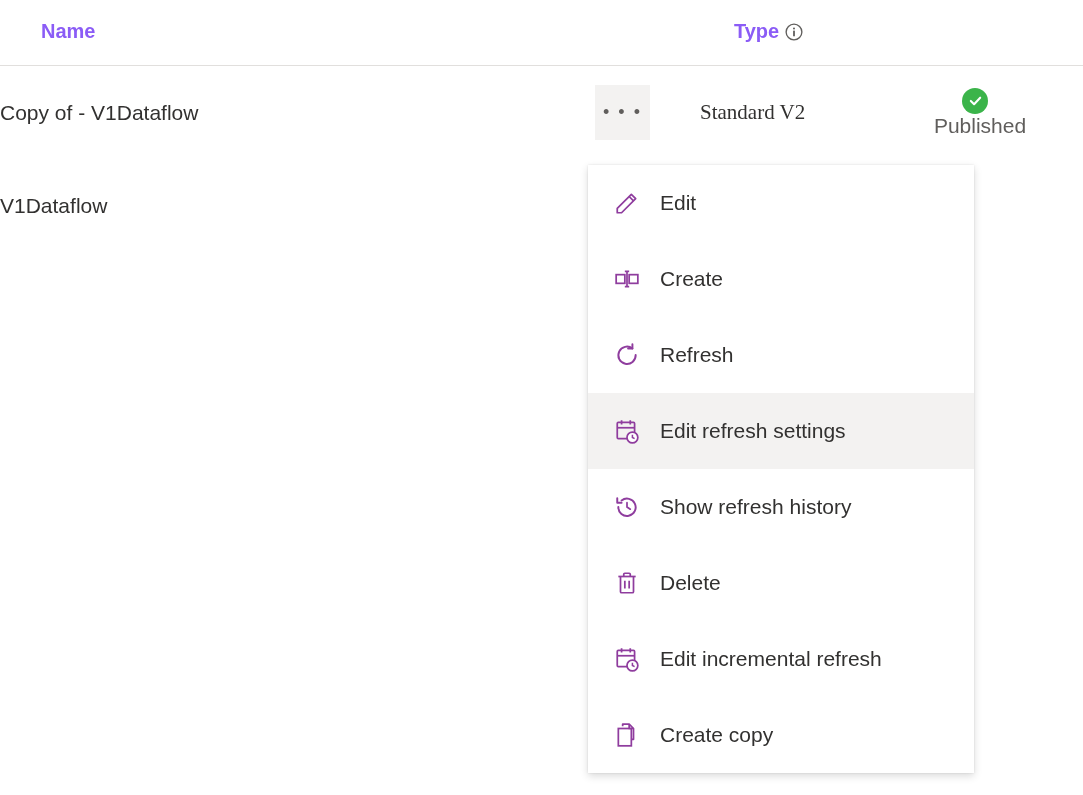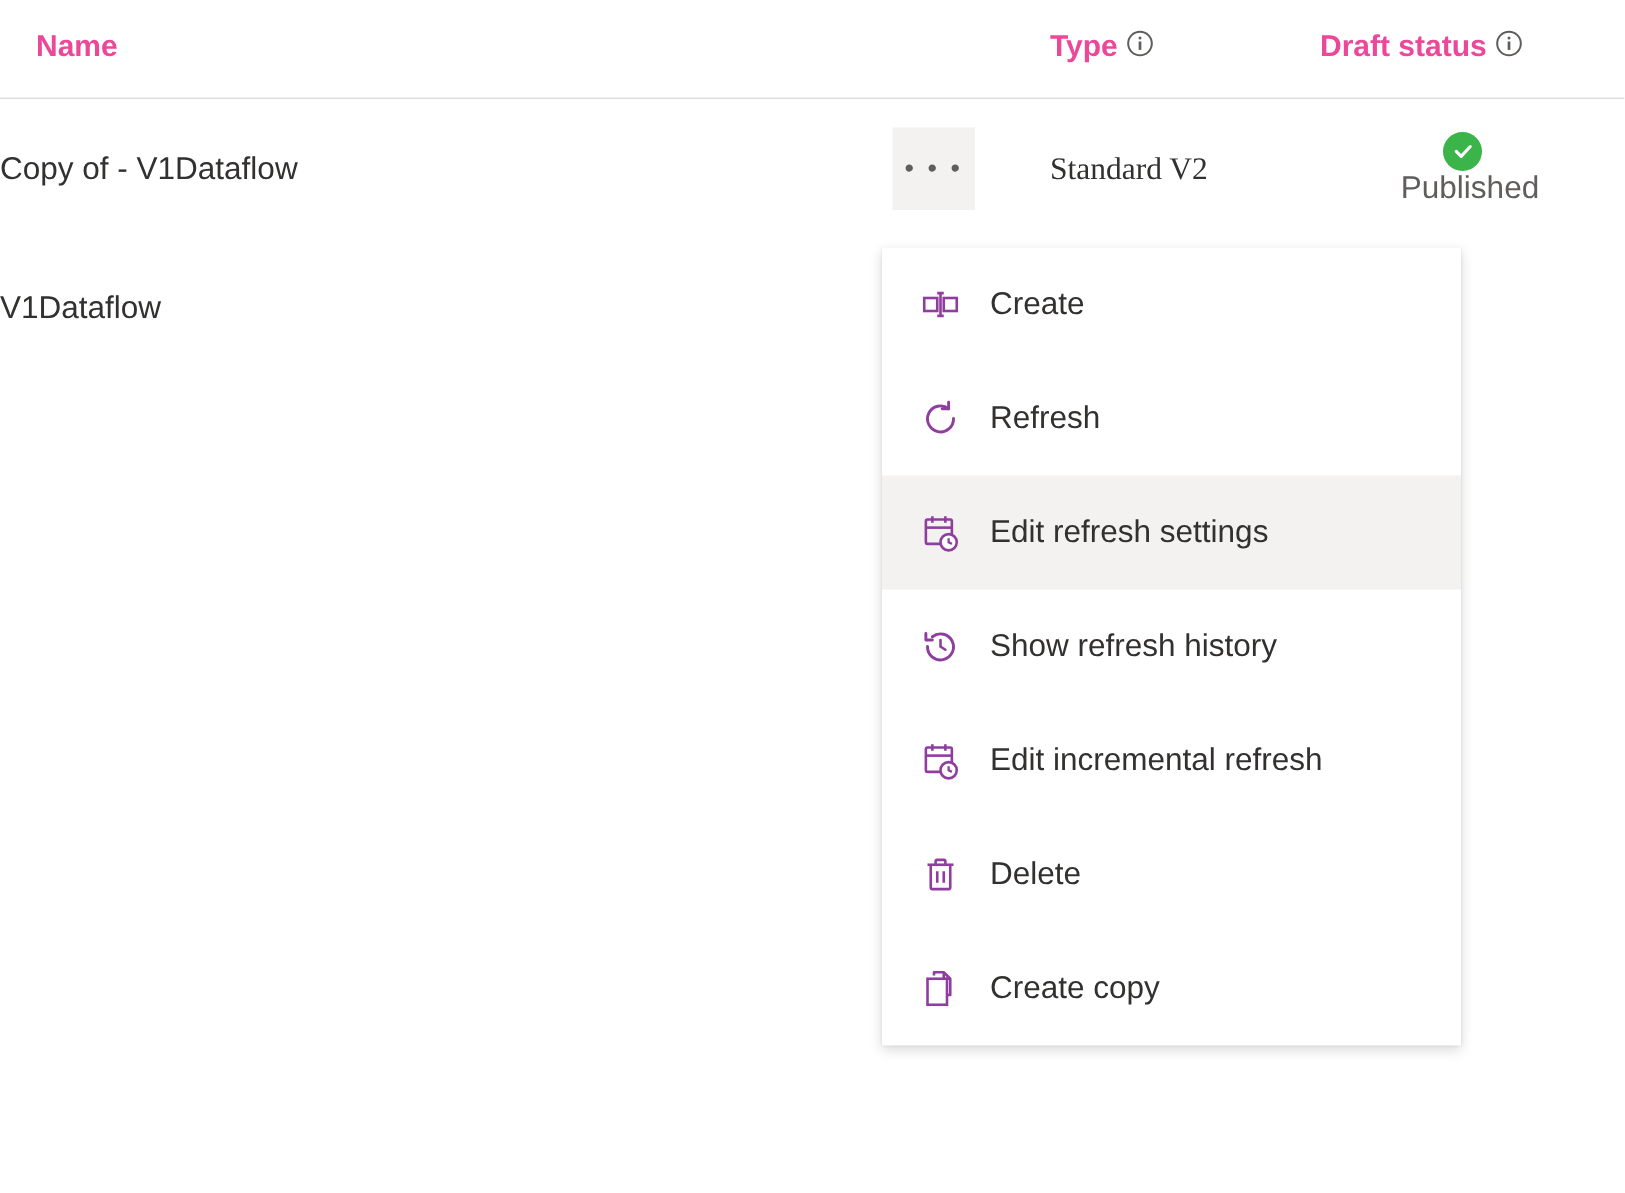--- a/index.html
+++ b/index.html
@@ -21,23 +21,24 @@
       width: 100%;
     }
     .header-row {
       display: flex;
       align-items: center;
       padding: 20px 0 22px 0;
       border-bottom: 1px solid #e1dfdd;
     }
     .header-cell {
       font-weight: 600;
-      color: #ec4899;
-      display: flex;
-      align-items: flex-start;
+      color: #8b5cf6;
+      display: flex;
+      align-items: center;
+      margin-left: 17px;
     }
     .col-name {
       padding-left: 24px;
       width: 700px;
     }
     .col-type {
       width: 180px;
     }
     .col-status {
       width: 200px;
@@ -153,30 +154,20 @@
     <div class="header-cell col-type">
       <span>Type</span>
       <span class="info-icon">
         <svg width="18" height="18" viewBox="0 0 16 16" fill="none">
           <circle cx="8" cy="8" r="7" stroke="#605e5c" stroke-width="1.2"></circle>
           <circle cx="8" cy="4.8" r="0.9" fill="#605e5c"></circle>
           <rect x="7.2" y="6.8" width="1.6" height="5" fill="#605e5c"></rect>
         </svg>
       </span>
     </div>
-    <div class="header-cell col-status">
-      <span>Draft status</span>
-      <span class="info-icon">
-        <svg width="18" height="18" viewBox="0 0 16 16" fill="none">
-          <circle cx="8" cy="8" r="7" stroke="#605e5c" stroke-width="1.2"></circle>
-          <circle cx="8" cy="4.8" r="0.9" fill="#605e5c"></circle>
-          <rect x="7.2" y="6.8" width="1.6" height="5" fill="#605e5c"></rect>
-        </svg>
-      </span>
-    </div>
   </div>
 
   <div class="data-row">
     <div class="cell name-cell">
       <span>Copy of - V1Dataflow</span>
     </div>
     <div class="cell actions-cell">
       <button class="more-button">
         <span>• • •</span>
       </button>
@@ -200,20 +191,29 @@
     </div>
     <div class="cell actions-cell"></div>
     <div class="cell type-cell"></div>
     <div class="cell status-cell">
       
     </div>
   </div>
 </div>
 
 <div class="context-menu">
+  <div class="menu-item">
+    <span class="menu-icon">
+      <svg viewBox="0 0 24 24" fill="none">
+        <path d="M3 21 L3 17 L16 4 L20 8 L7 21 Z" stroke="#8f3d9e" stroke-width="1.6" stroke-linejoin="round"></path>
+        <path d="M14 6 L18 10" stroke="#8f3d9e" stroke-width="1.6"></path>
+      </svg>
+    </span>
+    <span>Edit</span>
+  </div>
 
   <div class="menu-item">
     <span class="menu-icon">
       <svg viewBox="0 0 24 24" fill="none">
         <rect x="2" y="8" width="8" height="8" stroke="#8f3d9e" stroke-width="1.6"></rect>
         <rect x="14" y="8" width="8" height="8" stroke="#8f3d9e" stroke-width="1.6"></rect>
         <path d="M12 5 L12 19" stroke="#8f3d9e" stroke-width="1.6"></path>
         <path d="M10 5 L14 5 M10 19 L14 19" stroke="#8f3d9e" stroke-width="1.6"></path>
       </svg>
     </span>
@@ -250,45 +250,45 @@
         <path d="M3 4 L3 8 L7 8" stroke="#8f3d9e" stroke-width="1.8" stroke-linecap="round" stroke-linejoin="round"></path>
         <path d="M12 8 L12 12 L15 14" stroke="#8f3d9e" stroke-width="1.6" stroke-linecap="round"></path>
       </svg>
     </span>
     <span>Show refresh history</span>
   </div>
 
   <div class="menu-item">
     <span class="menu-icon">
       <svg viewBox="0 0 24 24" fill="none">
+        <path d="M4 6 L20 6" stroke="#8f3d9e" stroke-width="1.6"></path>
+        <path d="M6 6 L6 20 A1 1 0 0 0 7 21 L17 21 A1 1 0 0 0 18 20 L18 6" stroke="#8f3d9e" stroke-width="1.6"></path>
+        <path d="M9 6 L9 4 A1 1 0 0 1 10 3 L14 3 A1 1 0 0 1 15 4 L15 6" stroke="#8f3d9e" stroke-width="1.6"></path>
+        <path d="M10 10 L10 17 M14 10 L14 17" stroke="#8f3d9e" stroke-width="1.6"></path>
+      </svg>
+    </span>
+    <span>Delete</span>
+  </div>
+
+  <div class="menu-item">
+    <span class="menu-icon">
+      <svg viewBox="0 0 24 24" fill="none">
         <rect x="3" y="4" width="16" height="15" rx="1" stroke="#8f3d9e" stroke-width="1.6"></rect>
         <path d="M3 9 L19 9" stroke="#8f3d9e" stroke-width="1.6"></path>
         <path d="M7 2 L7 6 M15 2 L15 6" stroke="#8f3d9e" stroke-width="1.6"></path>
         <circle cx="17" cy="18" r="5" fill="#fff" stroke="#8f3d9e" stroke-width="1.6"></circle>
         <path d="M17 15.5 L17 18 L19 19" stroke="#8f3d9e" stroke-width="1.4"></path>
       </svg>
     </span>
     <span>Edit incremental refresh</span>
   </div>
 
   <div class="menu-item">
     <span class="menu-icon">
       <svg viewBox="0 0 24 24" fill="none">
-        <path d="M4 6 L20 6" stroke="#8f3d9e" stroke-width="1.6"></path>
-        <path d="M6 6 L6 20 A1 1 0 0 0 7 21 L17 21 A1 1 0 0 0 18 20 L18 6" stroke="#8f3d9e" stroke-width="1.6"></path>
-        <path d="M9 6 L9 4 A1 1 0 0 1 10 3 L14 3 A1 1 0 0 1 15 4 L15 6" stroke="#8f3d9e" stroke-width="1.6"></path>
-        <path d="M10 10 L10 17 M14 10 L14 17" stroke="#8f3d9e" stroke-width="1.6"></path>
-      </svg>
-    </span>
-    <span>Delete</span>
-  </div>
-
-  <div class="menu-item">
-    <span class="menu-icon">
-      <svg viewBox="0 0 24 24" fill="none">
         <path d="M8 4 L8 2 L14 2 L18 6 L18 16 L16 16" stroke="#8f3d9e" stroke-width="1.6" stroke-linejoin="round"></path>
         <path d="M14 2 L14 6 L18 6" stroke="#8f3d9e" stroke-width="1.6" stroke-linejoin="round"></path>
         <rect x="4" y="6" width="12" height="16" stroke="#8f3d9e" stroke-width="1.6"></rect>
       </svg>
     </span>
     <span>Create copy</span>
   </div>
 </div>
 
 </body></html>

